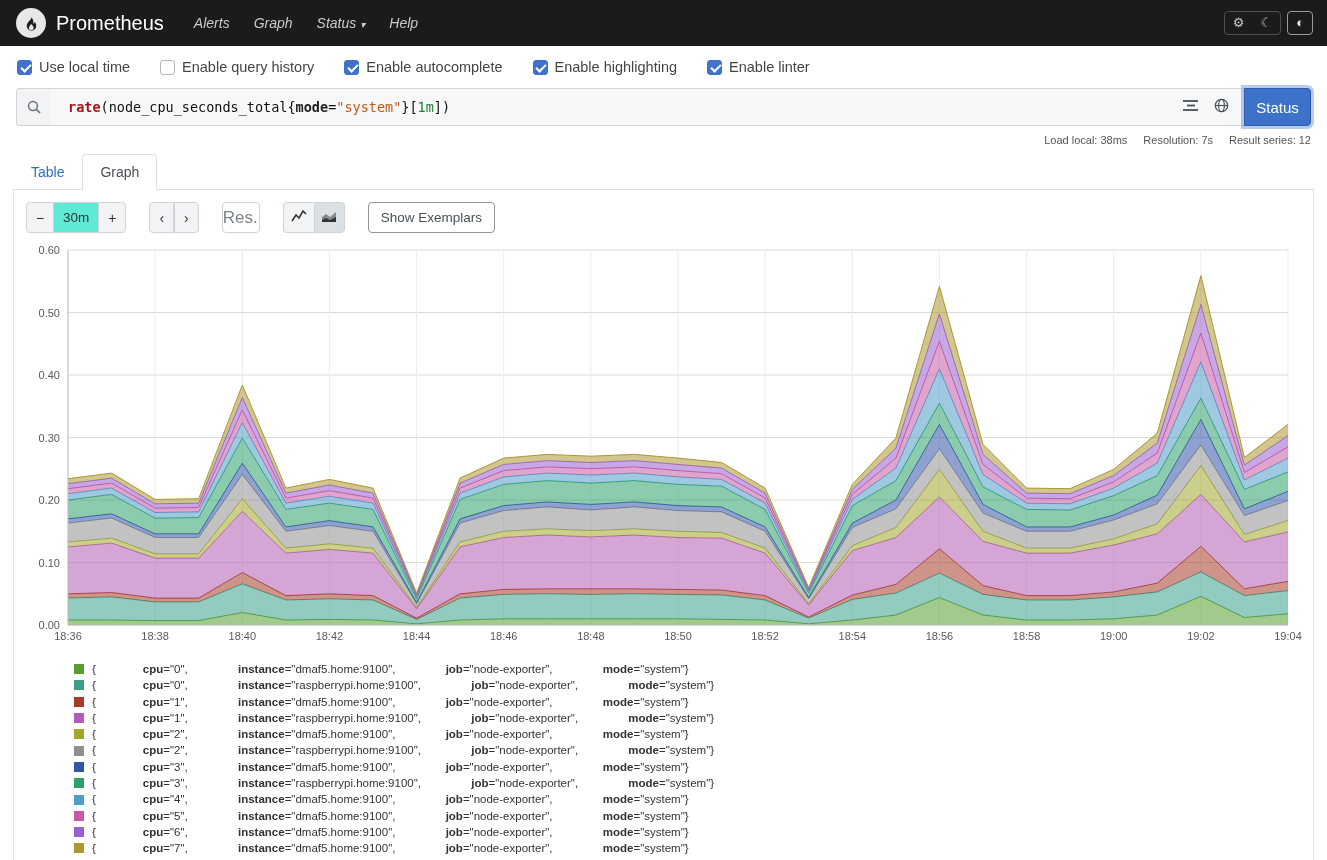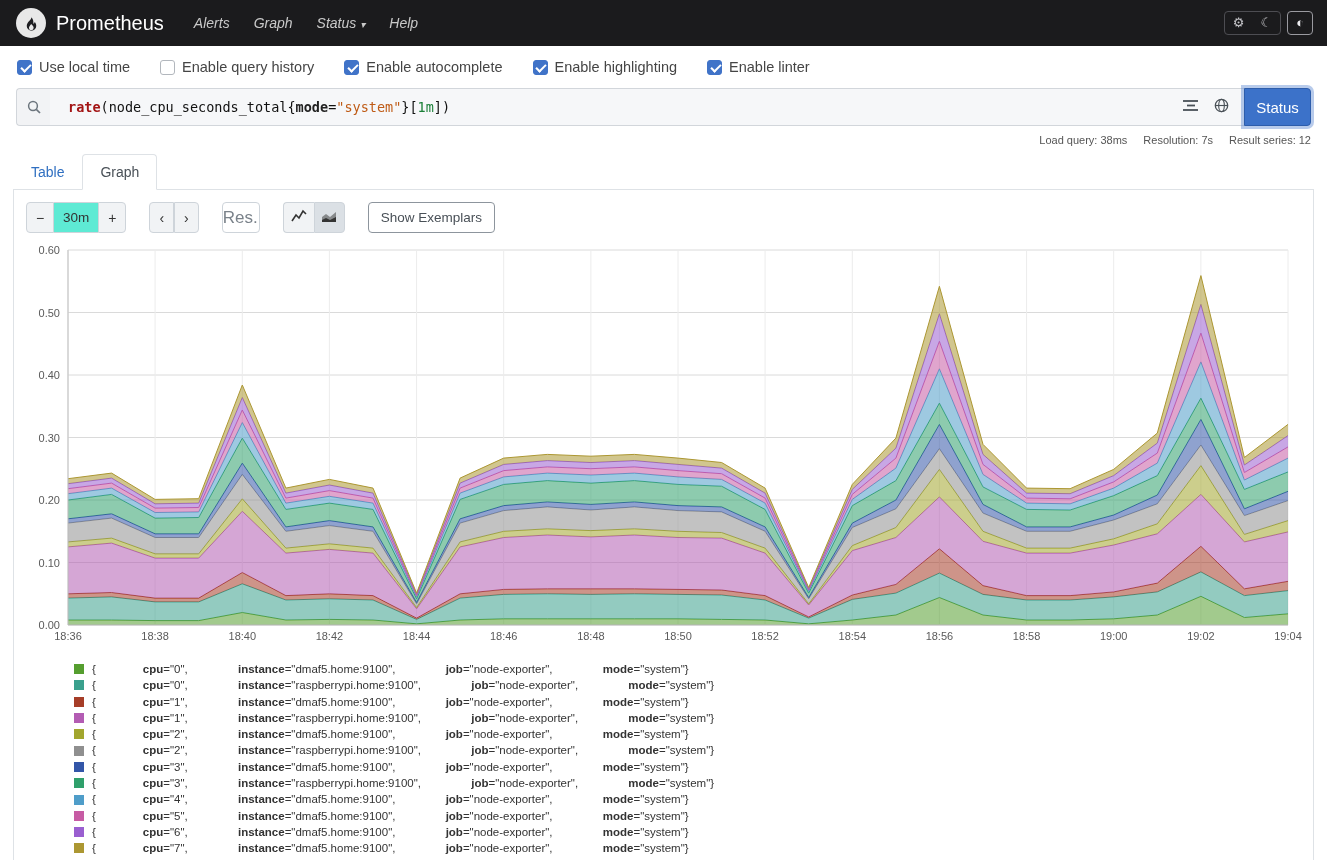--- a/index.html
+++ b/index.html
@@ -180,21 +180,21 @@
         <circle cx="8" cy="8" r="6.6" fill="none" stroke="#495057" stroke-width="1.4"></circle>
         <ellipse cx="8" cy="8" rx="3" ry="6.6" fill="none" stroke="#495057" stroke-width="1.2"></ellipse>
         <line x1="1.5" y1="8" x2="14.5" y2="8" stroke="#495057" stroke-width="1.2"></line>
       </svg>
     </span>
   </div>
   <button class="execute-btn">Status</button>
 </div>
 
 <div class="stats-row">
-    <span>Load query: 38ms</span>
+    <span>Load local: 38ms</span>
     <span>Resolution: 7s</span>
     <span>Result series: 12</span>
   </div>
 
 <div class="panel-wrap">
   <div class="tabs">
       <div class="tab">Table</div>
       <div class="tab active">Graph</div>
     </div>
   <div class="panel-body">

